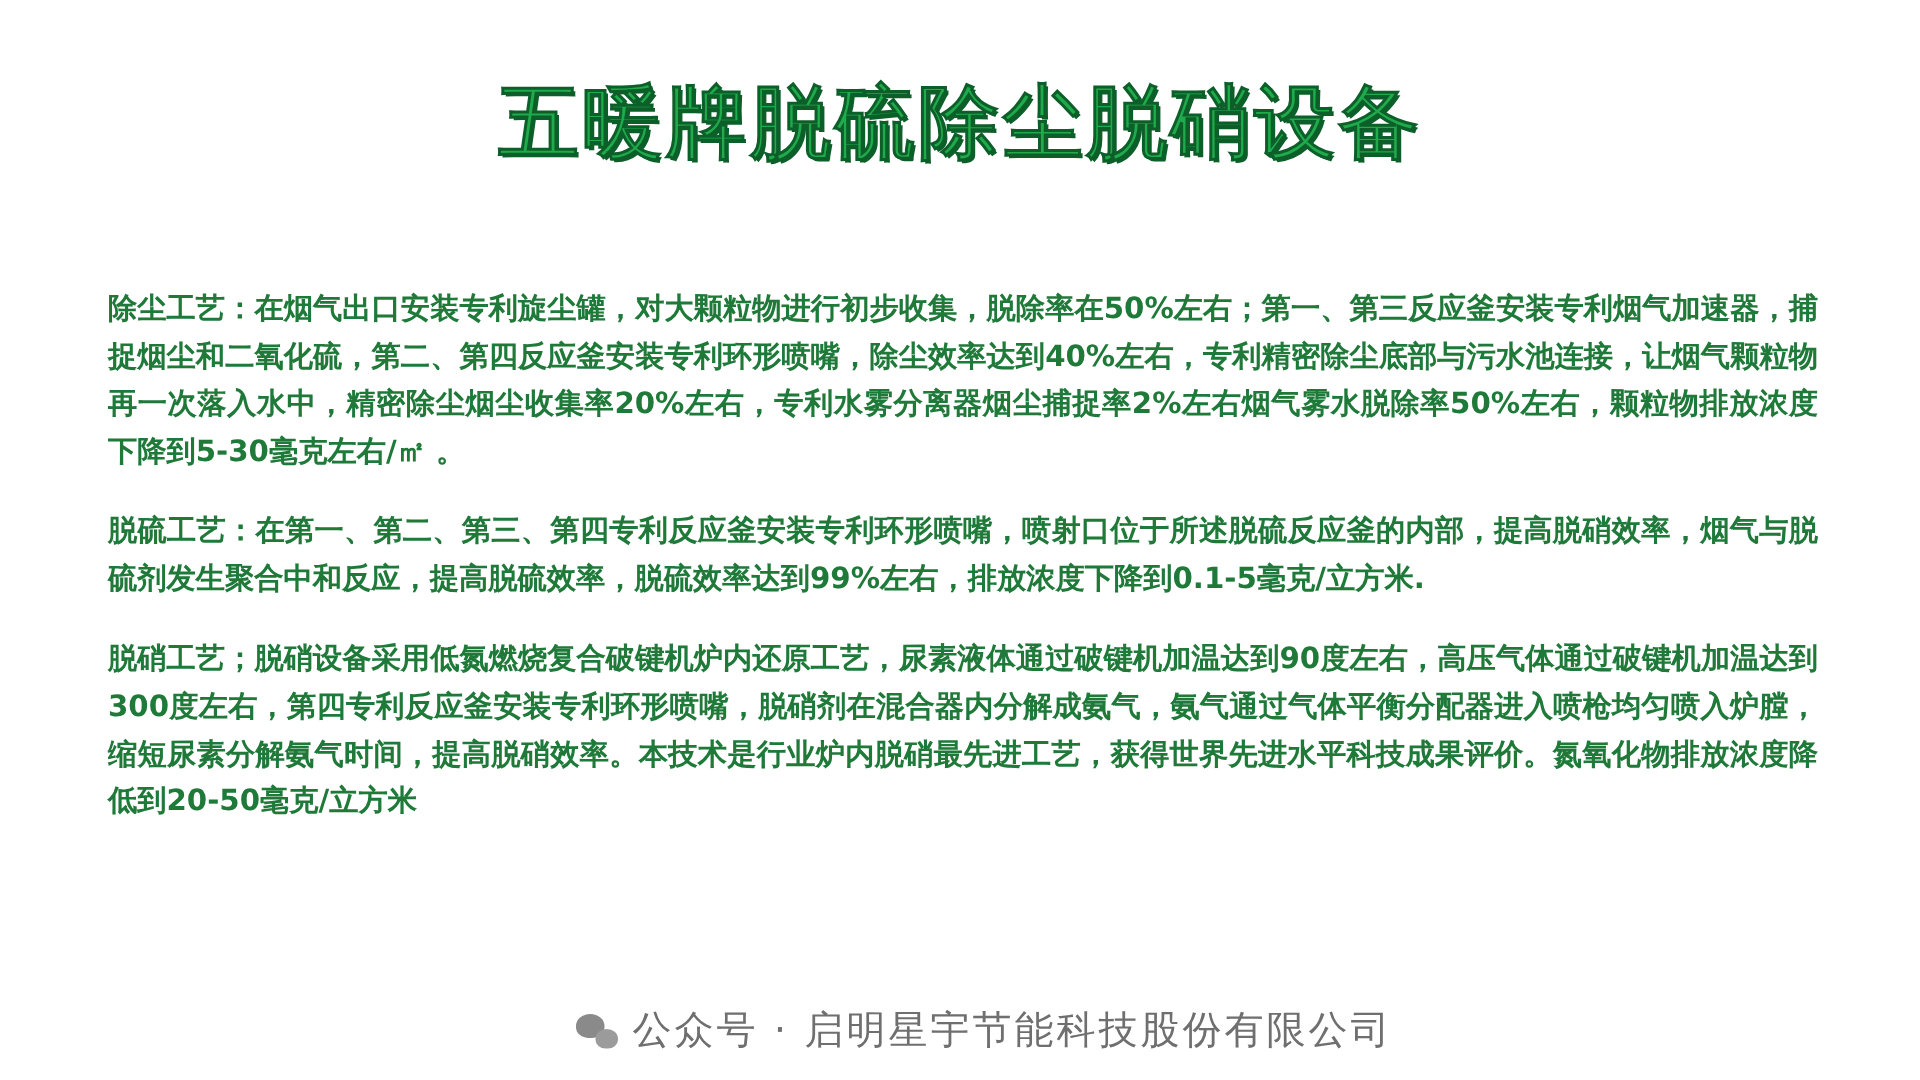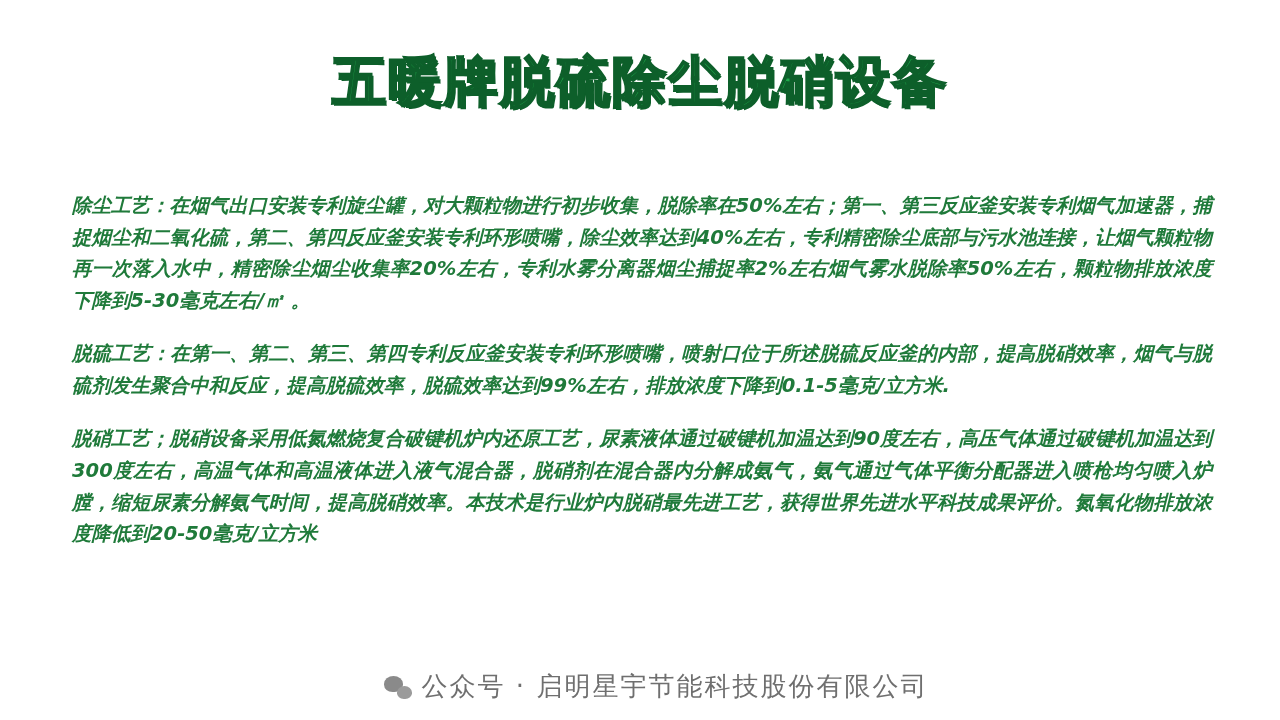--- a/index.html
+++ b/index.html
@@ -21,21 +21,21 @@
     background: #ffffff;
     box-sizing: border-box;
   }
   .title {
     position: absolute;
     top: 52px;
     left: 0;
     width: 1280px;
     text-align: center;
     font-size: 54px;
-    font-weight: bold;
+    font-weight: normal;
     letter-spacing: 2px;
     color: #1faa4b;
     -webkit-text-stroke: 2px #0d5f2a;
     text-shadow: 2px 2px 0 #0d5f2a;
     line-height: 1.1;
   }
   .body-block {
     position: absolute;
     left: 72px;
     top: 190px;
@@ -43,21 +43,20 @@
     color: #1f7a3a;
     font-size: 19.5px;
     font-weight: bold;
     line-height: 1.62;
     text-align: justify;
   }
   .para {
     margin: 0 0 22px 0;
     text-align: justify;
     text-justify: inter-ideograph;
-    font-style: italic;
   }
   .para:last-child {
     margin-bottom: 0;
   }
   .footer {
     position: absolute;
     left: 16px;
     bottom: 16px;
     width: 1280px;
     text-align: center;
@@ -97,21 +96,21 @@
 </head>
 <body>
 
 <div class="slide">
 
   <div class="title">五暖牌脱硫除尘脱硝设备</div>
 
   <div class="body-block">
     <p class="para">除尘工艺：在烟气出口安装专利旋尘罐，对大颗粒物进行初步收集，脱除率在50%左右；第一、第三反应釜安装专利烟气加速器，捕捉烟尘和二氧化硫，第二、第四反应釜安装专利环形喷嘴，除尘效率达到40%左右，专利精密除尘底部与污水池连接，让烟气颗粒物再一次落入水中，精密除尘烟尘收集率20%左右，专利水雾分离器烟尘捕捉率2%左右烟气雾水脱除率50%左右，颗粒物排放浓度下降到5-30毫克左右/㎡ 。</p>
     <p class="para">脱硫工艺：在第一、第二、第三、第四专利反应釜安装专利环形喷嘴，喷射口位于所述脱硫反应釜的内部，提高脱硝效率，烟气与脱硫剂发生聚合中和反应，提高脱硫效率，脱硫效率达到99%左右，排放浓度下降到0.1-5毫克/立方米.</p>
-    <p class="para">脱硝工艺；脱硝设备采用低氮燃烧复合破键机炉内还原工艺，尿素液体通过破键机加温达到90度左右，高压气体通过破键机加温达到300度左右，高温气体和高温液体进入液气混合器，脱硝剂在混合器内分解成氨气，氨气通过气体平衡分配器进入喷枪均匀喷入炉膛，缩短尿素分解氨气时间，提高脱硝效率。本技术是行业炉内脱硝最先进工艺，获得世界先进水平科技成果评价。氮氧化物排放浓度降低到20-50毫克/立方米</p>
+    <p class="para">脱硝工艺；脱硝设备采用低氮燃烧复合破键机炉内还原工艺，尿素液体通过破键机加温达到90度左右，高压气体通过破键机加温达到300度左右，第四专利反应釜安装专利环形喷嘴，脱硝剂在混合器内分解成氨气，氨气通过气体平衡分配器进入喷枪均匀喷入炉膛，缩短尿素分解氨气时间，提高脱硝效率。本技术是行业炉内脱硝最先进工艺，获得世界先进水平科技成果评价。氮氧化物排放浓度降低到20-50毫克/立方米</p>
   </div>
 
   <div class="footer">
     <span class="wechat-icon">
       <span class="b1"></span>
         <span class="b2"></span>
     </span>
     <span>公众号 · 启明星宇节能科技股份有限公司</span>
   </div>
 

